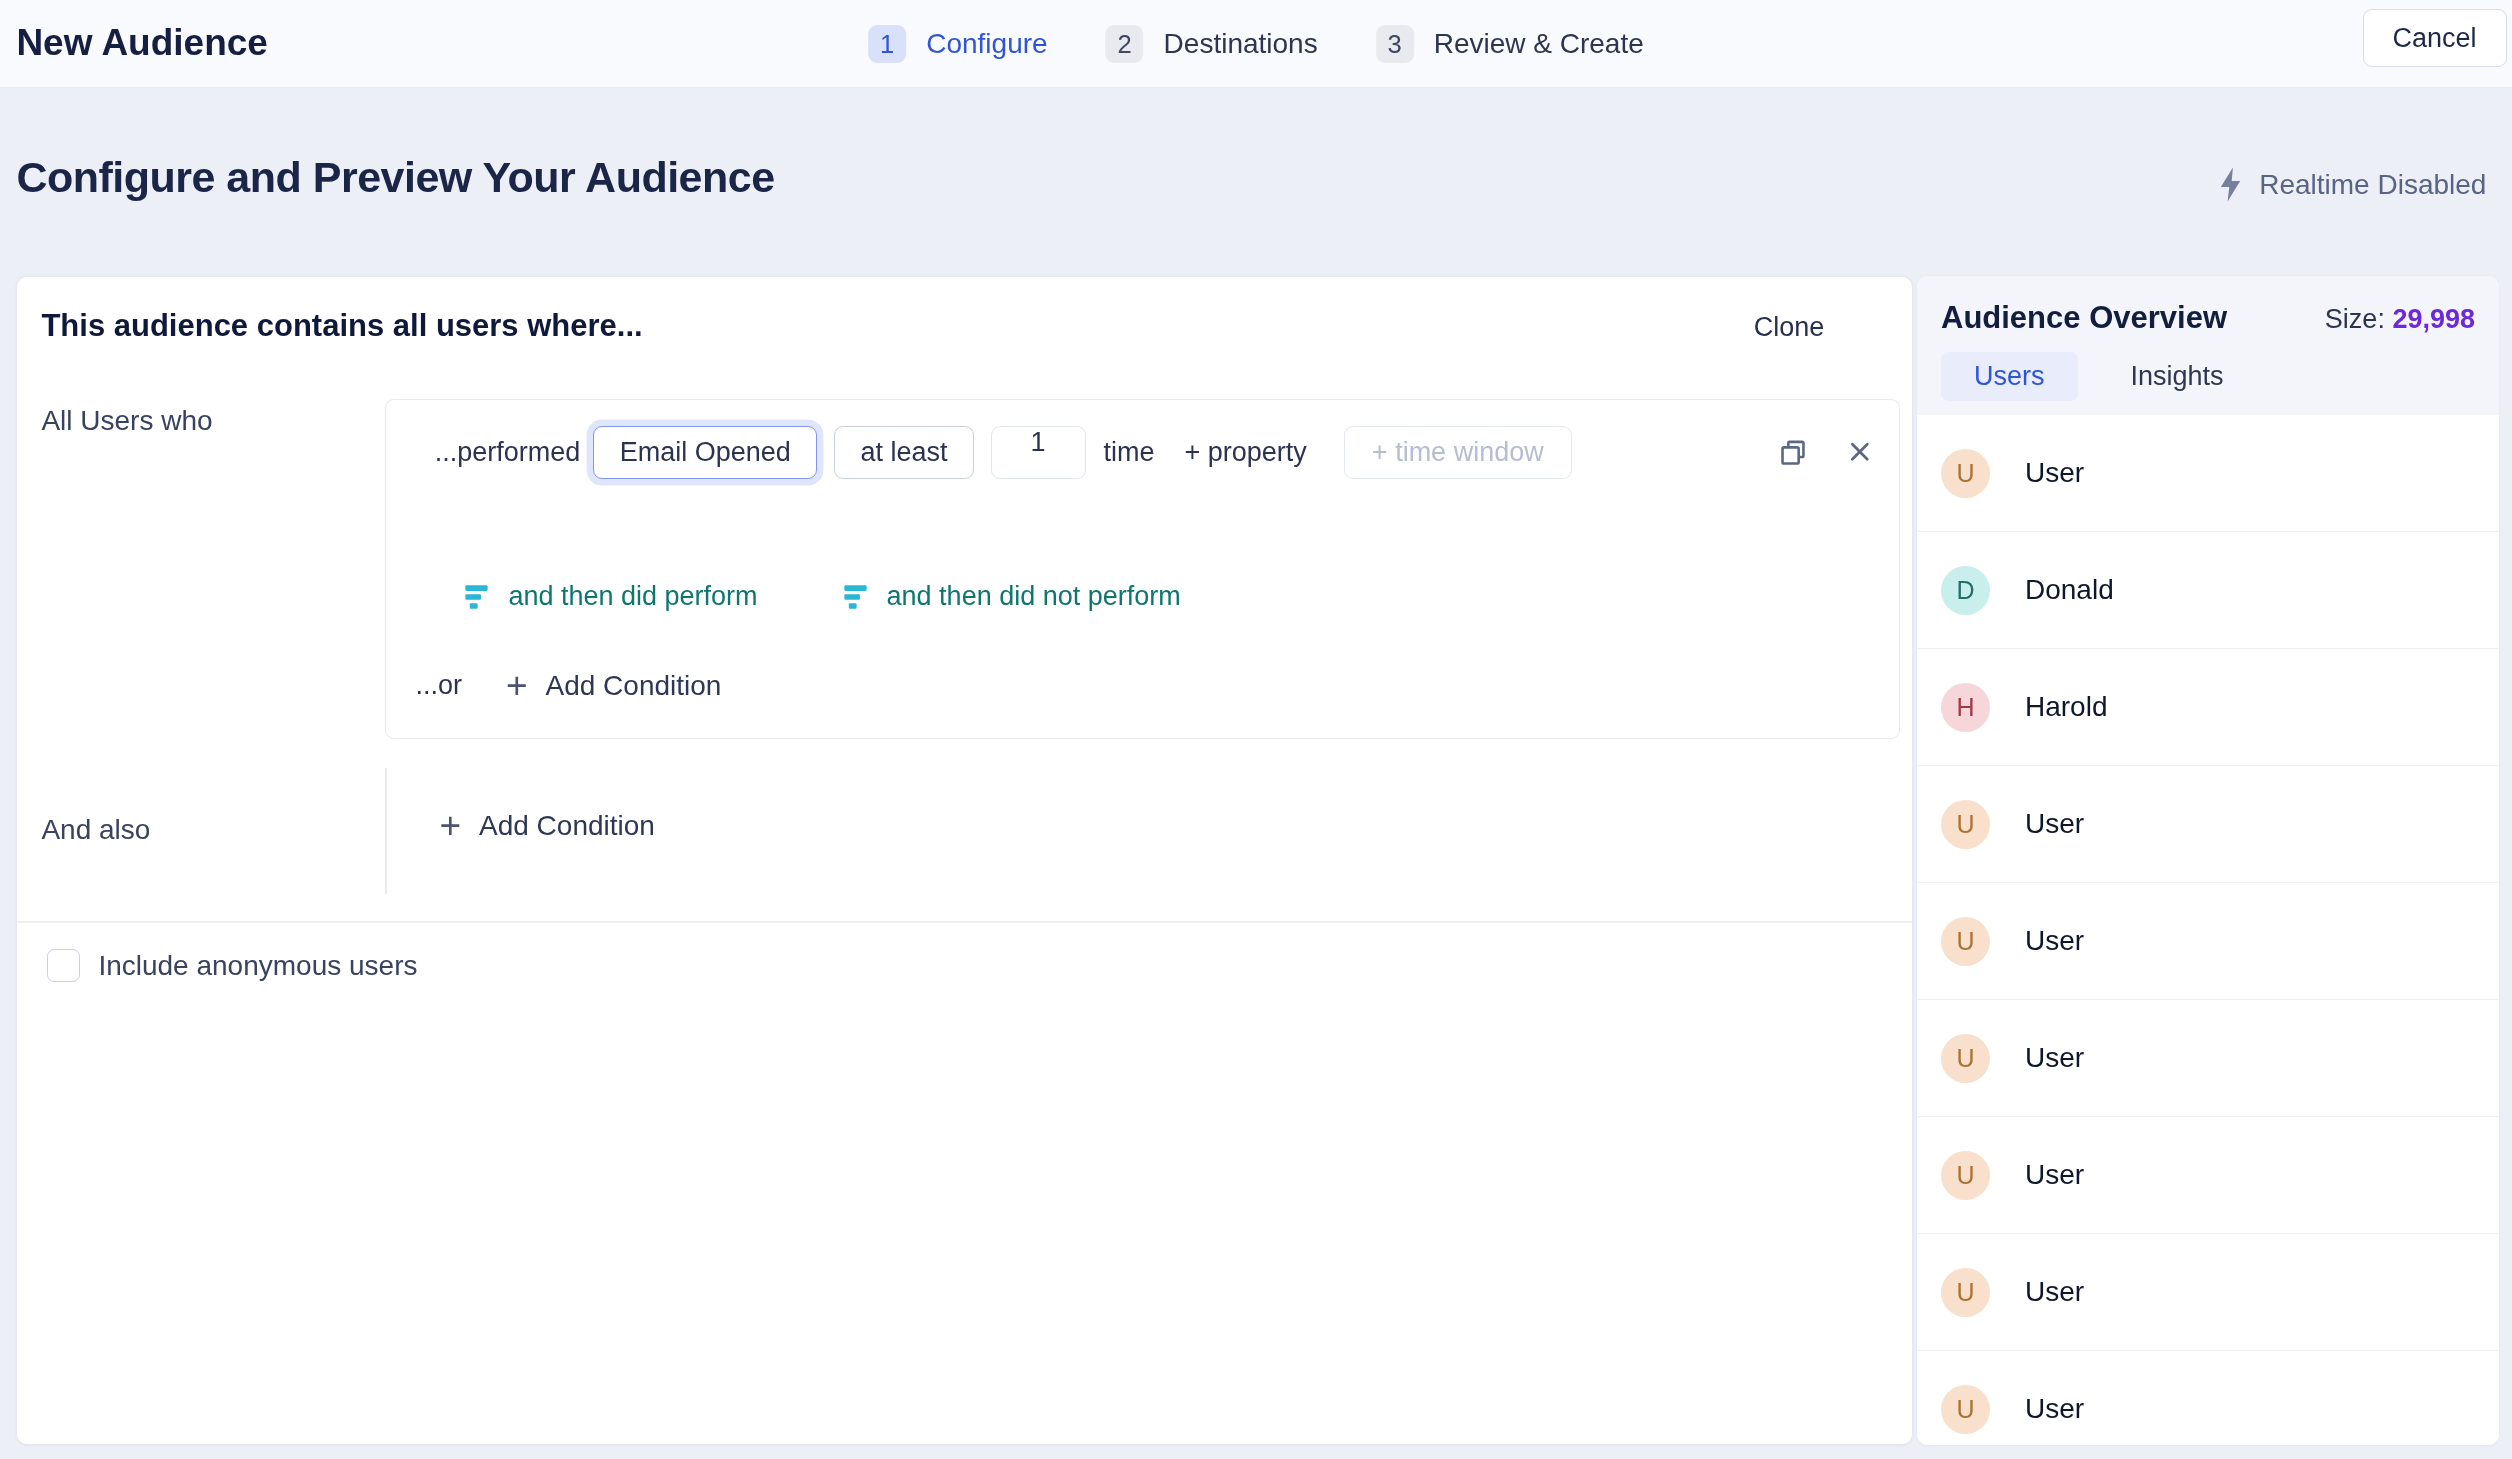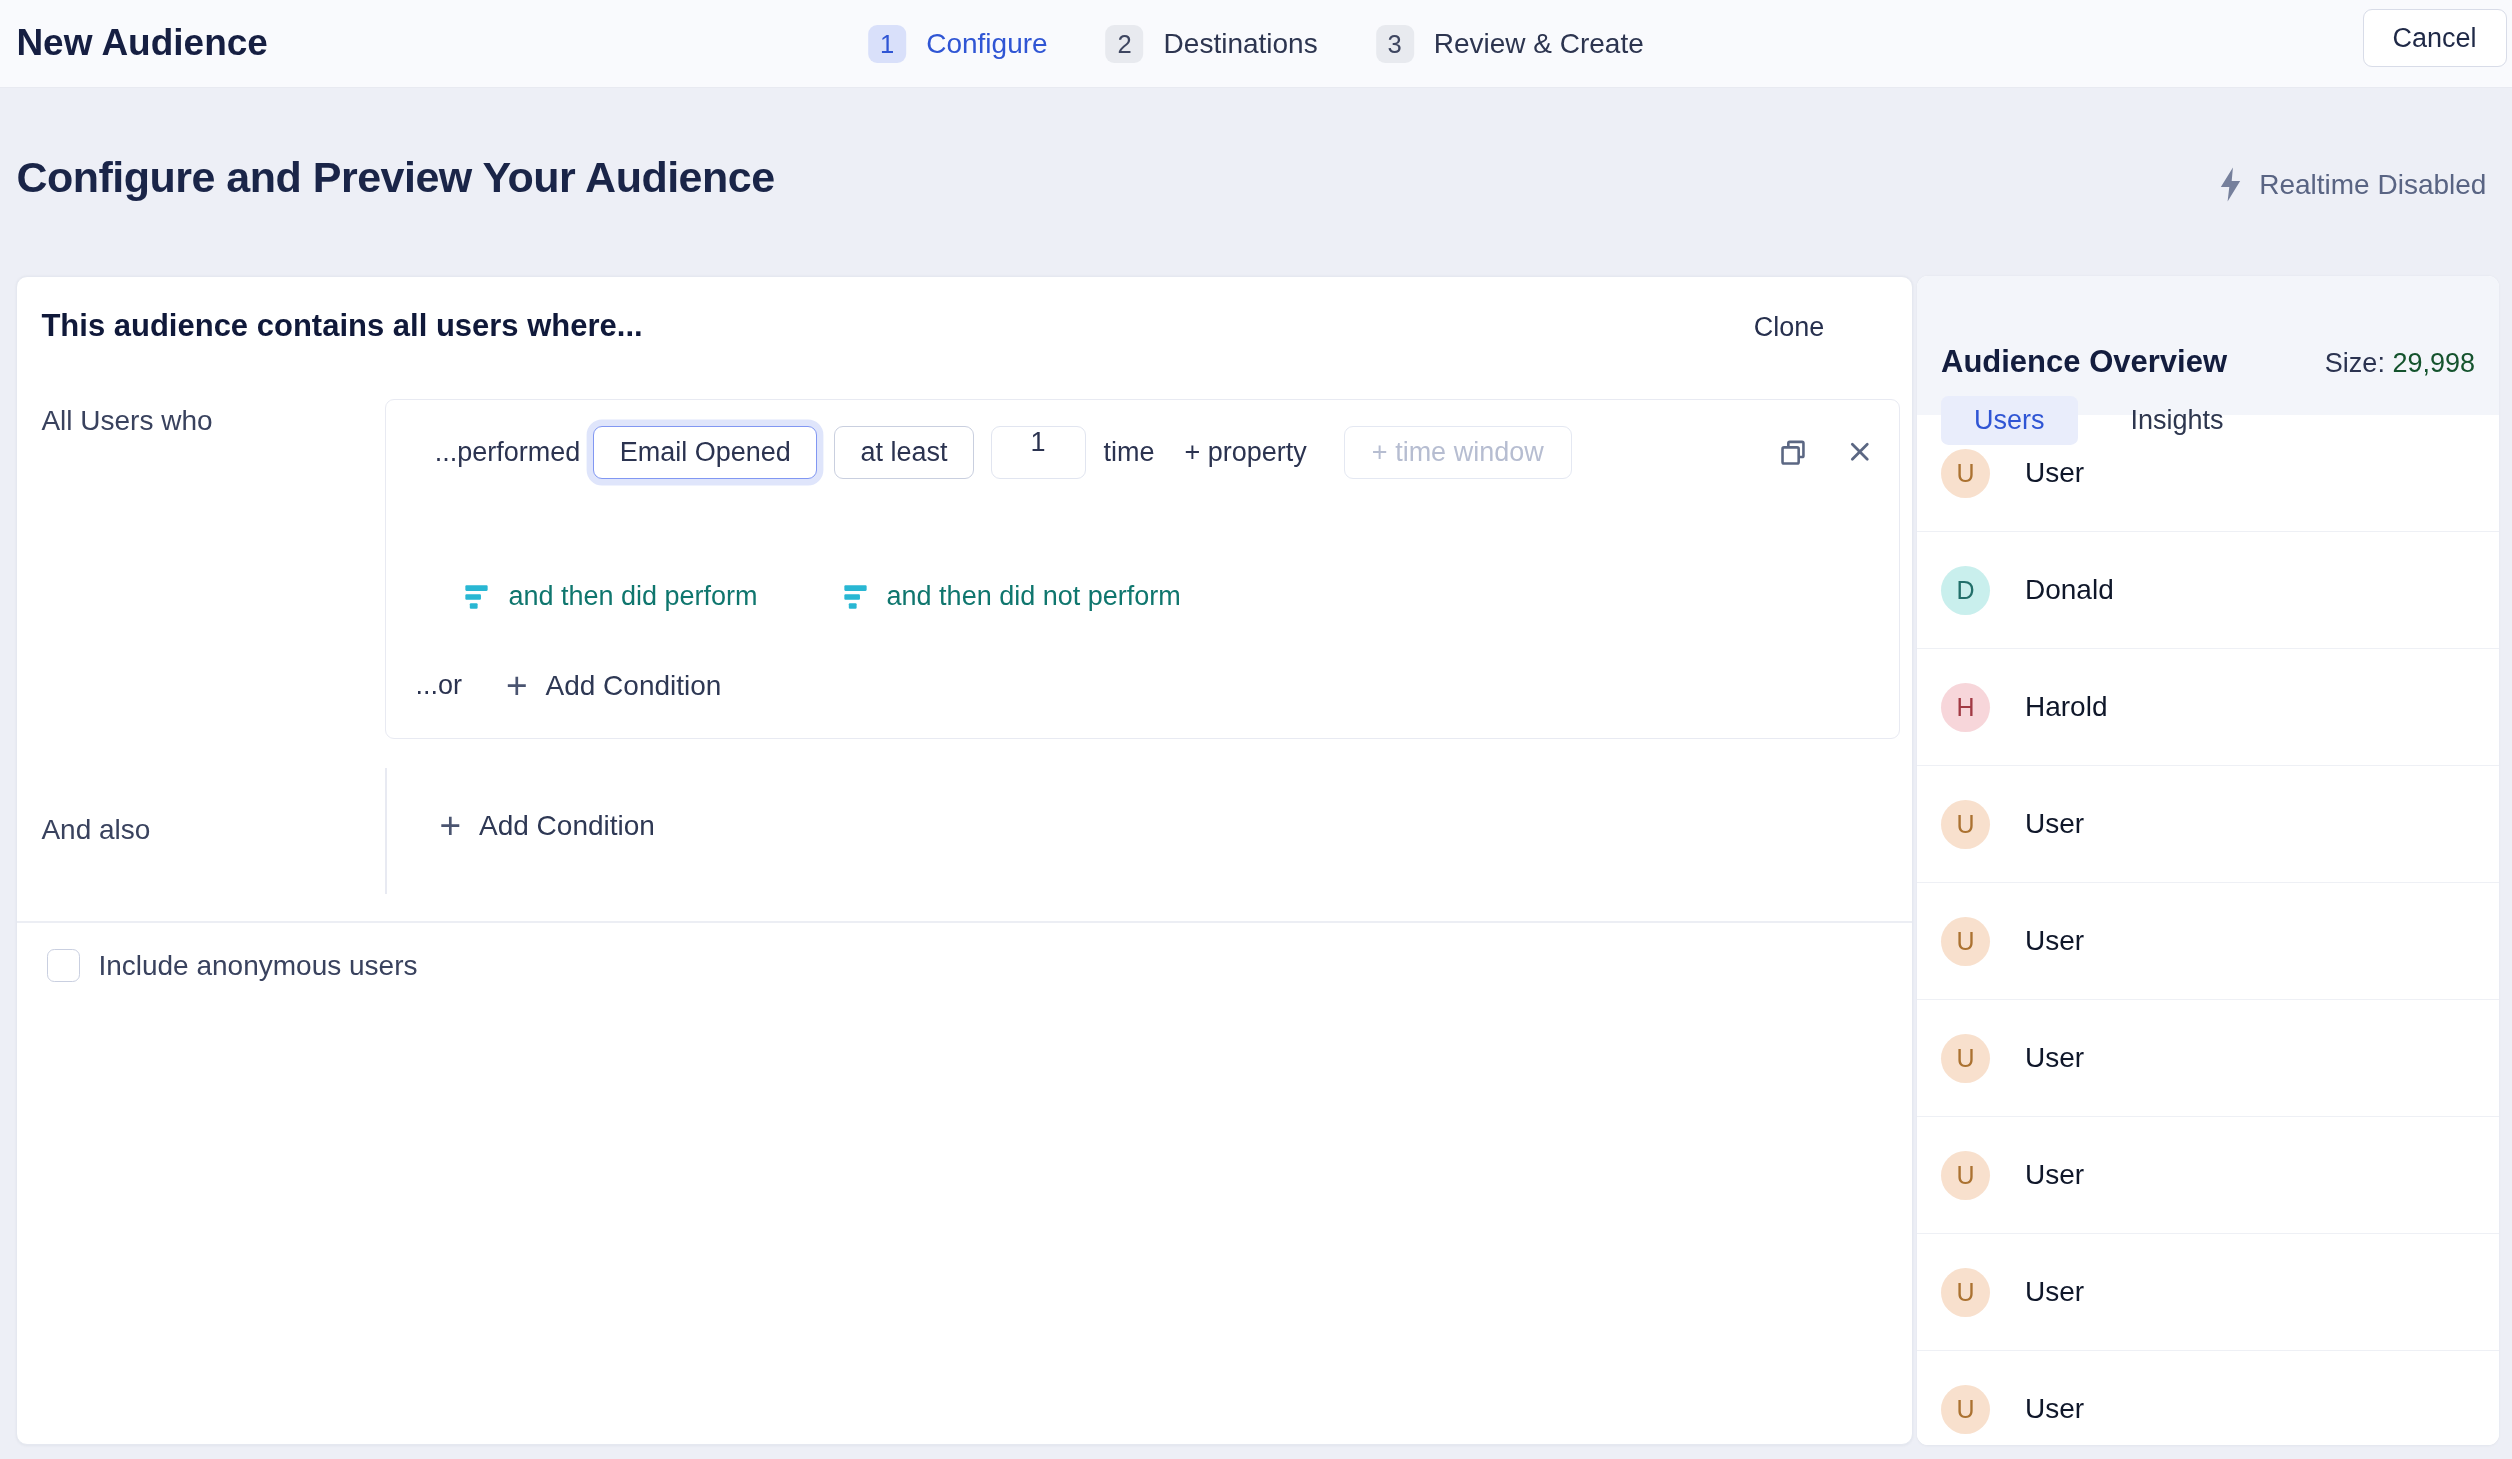--- a/index.html
+++ b/index.html
@@ -130,23 +130,23 @@
   .anon-label { font-size: 28px; color: #39425e; }
 
   
   .panel {
     position: absolute; left: 1917px; top: 276px; width: 582px; height: 1169px;
     background: #ffffff; border-radius: 11px; overflow: hidden;
     box-shadow: 0 0.9px 2.7px rgba(25,35,65,0.05);
   }
   .panel-head { height: 139px; background: #f3f5fa; padding: 24px 24px 0 24px; }
   .panel-title-row { display: flex; align-items: baseline; justify-content: space-between; }
-  .panel-title { font-size: 31px; font-weight: 700; color: #131d3e; margin-top: 44px; }
+  .panel-title { font-size: 31px; font-weight: 700; color: #131d3e; }
   .panel-size { font-size: 27px; color: #2b3350; }
-  .panel-size b { color: #14532d; font-weight: 400; }
+  .panel-size b { color: #6d28d9; font-weight: 700; }
   .tabs-row { margin-top: 16.4px; display: flex; align-items: center; gap: 53px; }
   .tab-pill {
     height: 49px; padding: 0 33px; border-radius: 7.3px; border: none;
     background: #e9edfb; color: #2f55d4; font-size: 27px; font-weight: 500;
     font-family: inherit; display: inline-flex; align-items: center; cursor: pointer;
   }
   .tab-plain {
     background: none; border: none; font-family: inherit; cursor: pointer;
     font-size: 27px; color: #2e374f;
   }

